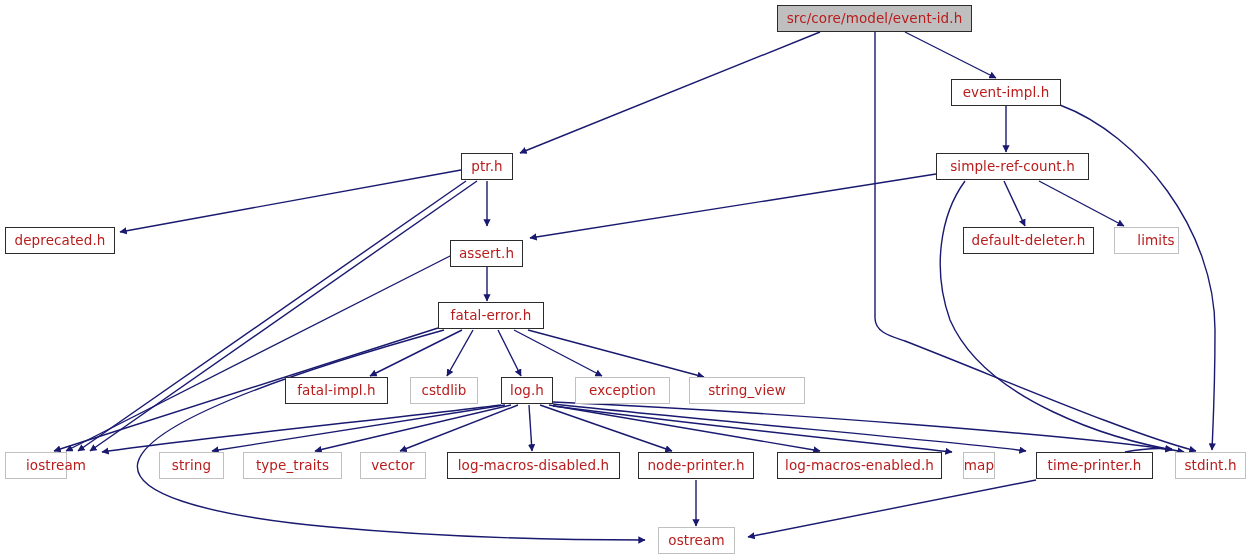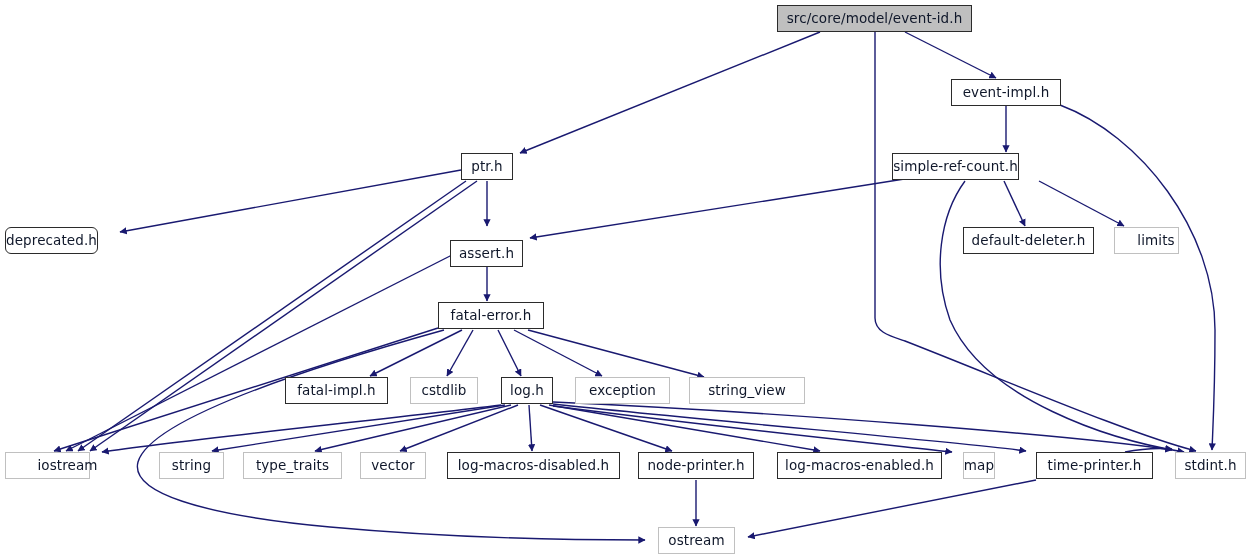--- a/index.html
+++ b/index.html
@@ -25,21 +25,21 @@
     height: 560px;
   }
   .node {
     position: absolute;
     box-sizing: border-box;
     display: flex;
     align-items: center;
     justify-content: center;
     font-size: 13.5px;
     line-height: 1;
-    color: #0f172a;
+    color: #b91c1c;
     white-space: nowrap;
     background: #ffffff;
     border: 1px solid #c0c0c0;
     height: 27px;
     z-index: 5;
     letter-spacing: 0.1px;
   }
   .node.local {
     border: 1.6px solid #2b2b2b;
   }
@@ -121,27 +121,27 @@
     <path d="M 1125,452 C 1145,448 1160,448 1172,449" fill="none" stroke="#191970" stroke-width="1.4" marker-end="url(#arrowhead)"></path>
   </svg>
 
   <div id="node-layer">
       <div class="node root" style="left: 777px; top: 5px; width: 195px;">
         <span>src/core/model/event-id.h</span>
       </div>
       <div class="node local" style="left: 951px; top: 79px; width: 110px;">
         <span>event-impl.h</span>
       </div>
-      <div class="node local" style="left: 892px; top: 153px; width: 127px;">
+      <div class="node local" style="left: 936px; top: 153px; width: 153px;">
         <span>simple-ref-count.h</span>
       </div>
       <div class="node local" style="left: 461px; top: 153px; width: 52px;">
         <span>ptr.h</span>
       </div>
-      <div class="node local" style="left: 5px; top: 227px; width: 93px; border-radius: 6px;">
+      <div class="node local" style="left: 5px; top: 227px; width: 110px;">
         <span>deprecated.h</span>
       </div>
       <div class="node local" style="left: 450px; top: 240px; width: 73px;">
         <span>assert.h</span>
       </div>
       <div class="node local" style="left: 963px; top: 227px; width: 131px;">
         <span>default-deleter.h</span>
       </div>
       <div class="node system" style="left: 1114px; top: 227px; width: 65px; padding-left: 19px;">
         <span>limits</span>
@@ -157,21 +157,21 @@
       </div>
       <div class="node local" style="left: 501px; top: 377px; width: 52px;">
         <span>log.h</span>
       </div>
       <div class="node system" style="left: 575px; top: 377px; width: 95px; text-align: center;">
         <span>exception</span>
       </div>
       <div class="node system" style="left: 689px; top: 377px; width: 116px;">
         <span>string_view</span>
       </div>
-      <div class="node system" style="left: 5px; top: 452px; width: 85px; padding-left: 40px;">
+      <div class="node system" style="left: 5px; top: 452px; width: 62px; padding-left: 40px;">
         <span>iostream</span>
       </div>
       <div class="node system" style="left: 159px; top: 452px; width: 65px;">
         <span>string</span>
       </div>
       <div class="node system" style="left: 243px; top: 452px; width: 99px;">
         <span>type_traits</span>
       </div>
       <div class="node system" style="left: 360px; top: 452px; width: 66px;">
         <span>vector</span>

